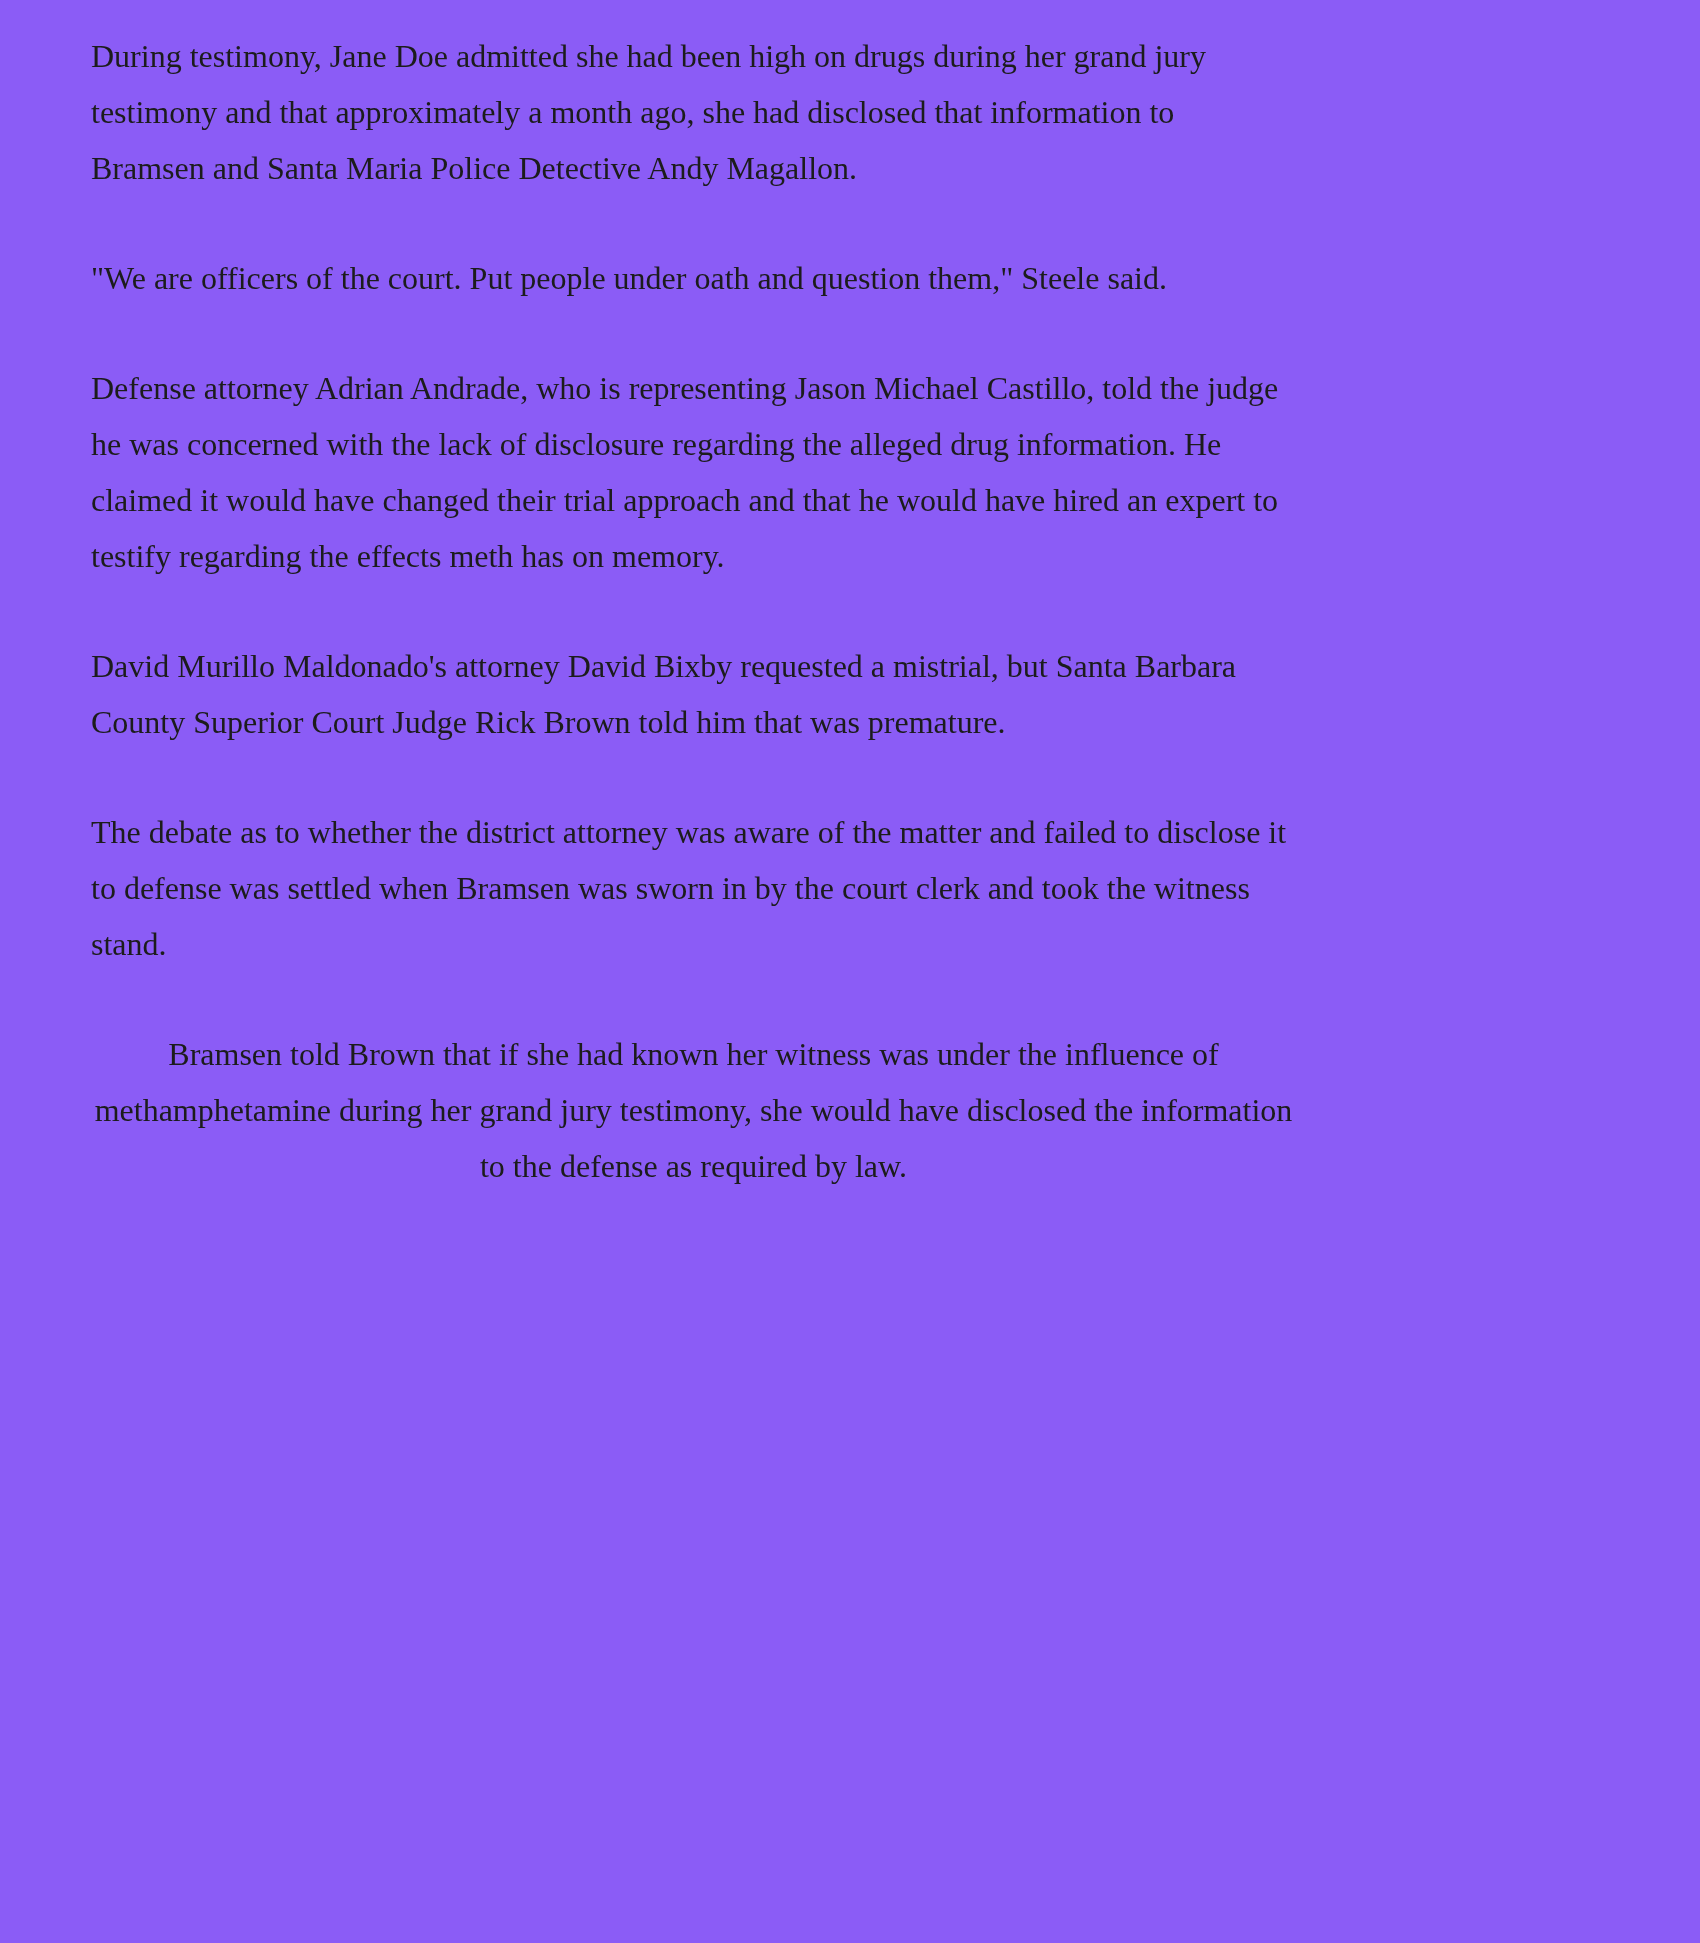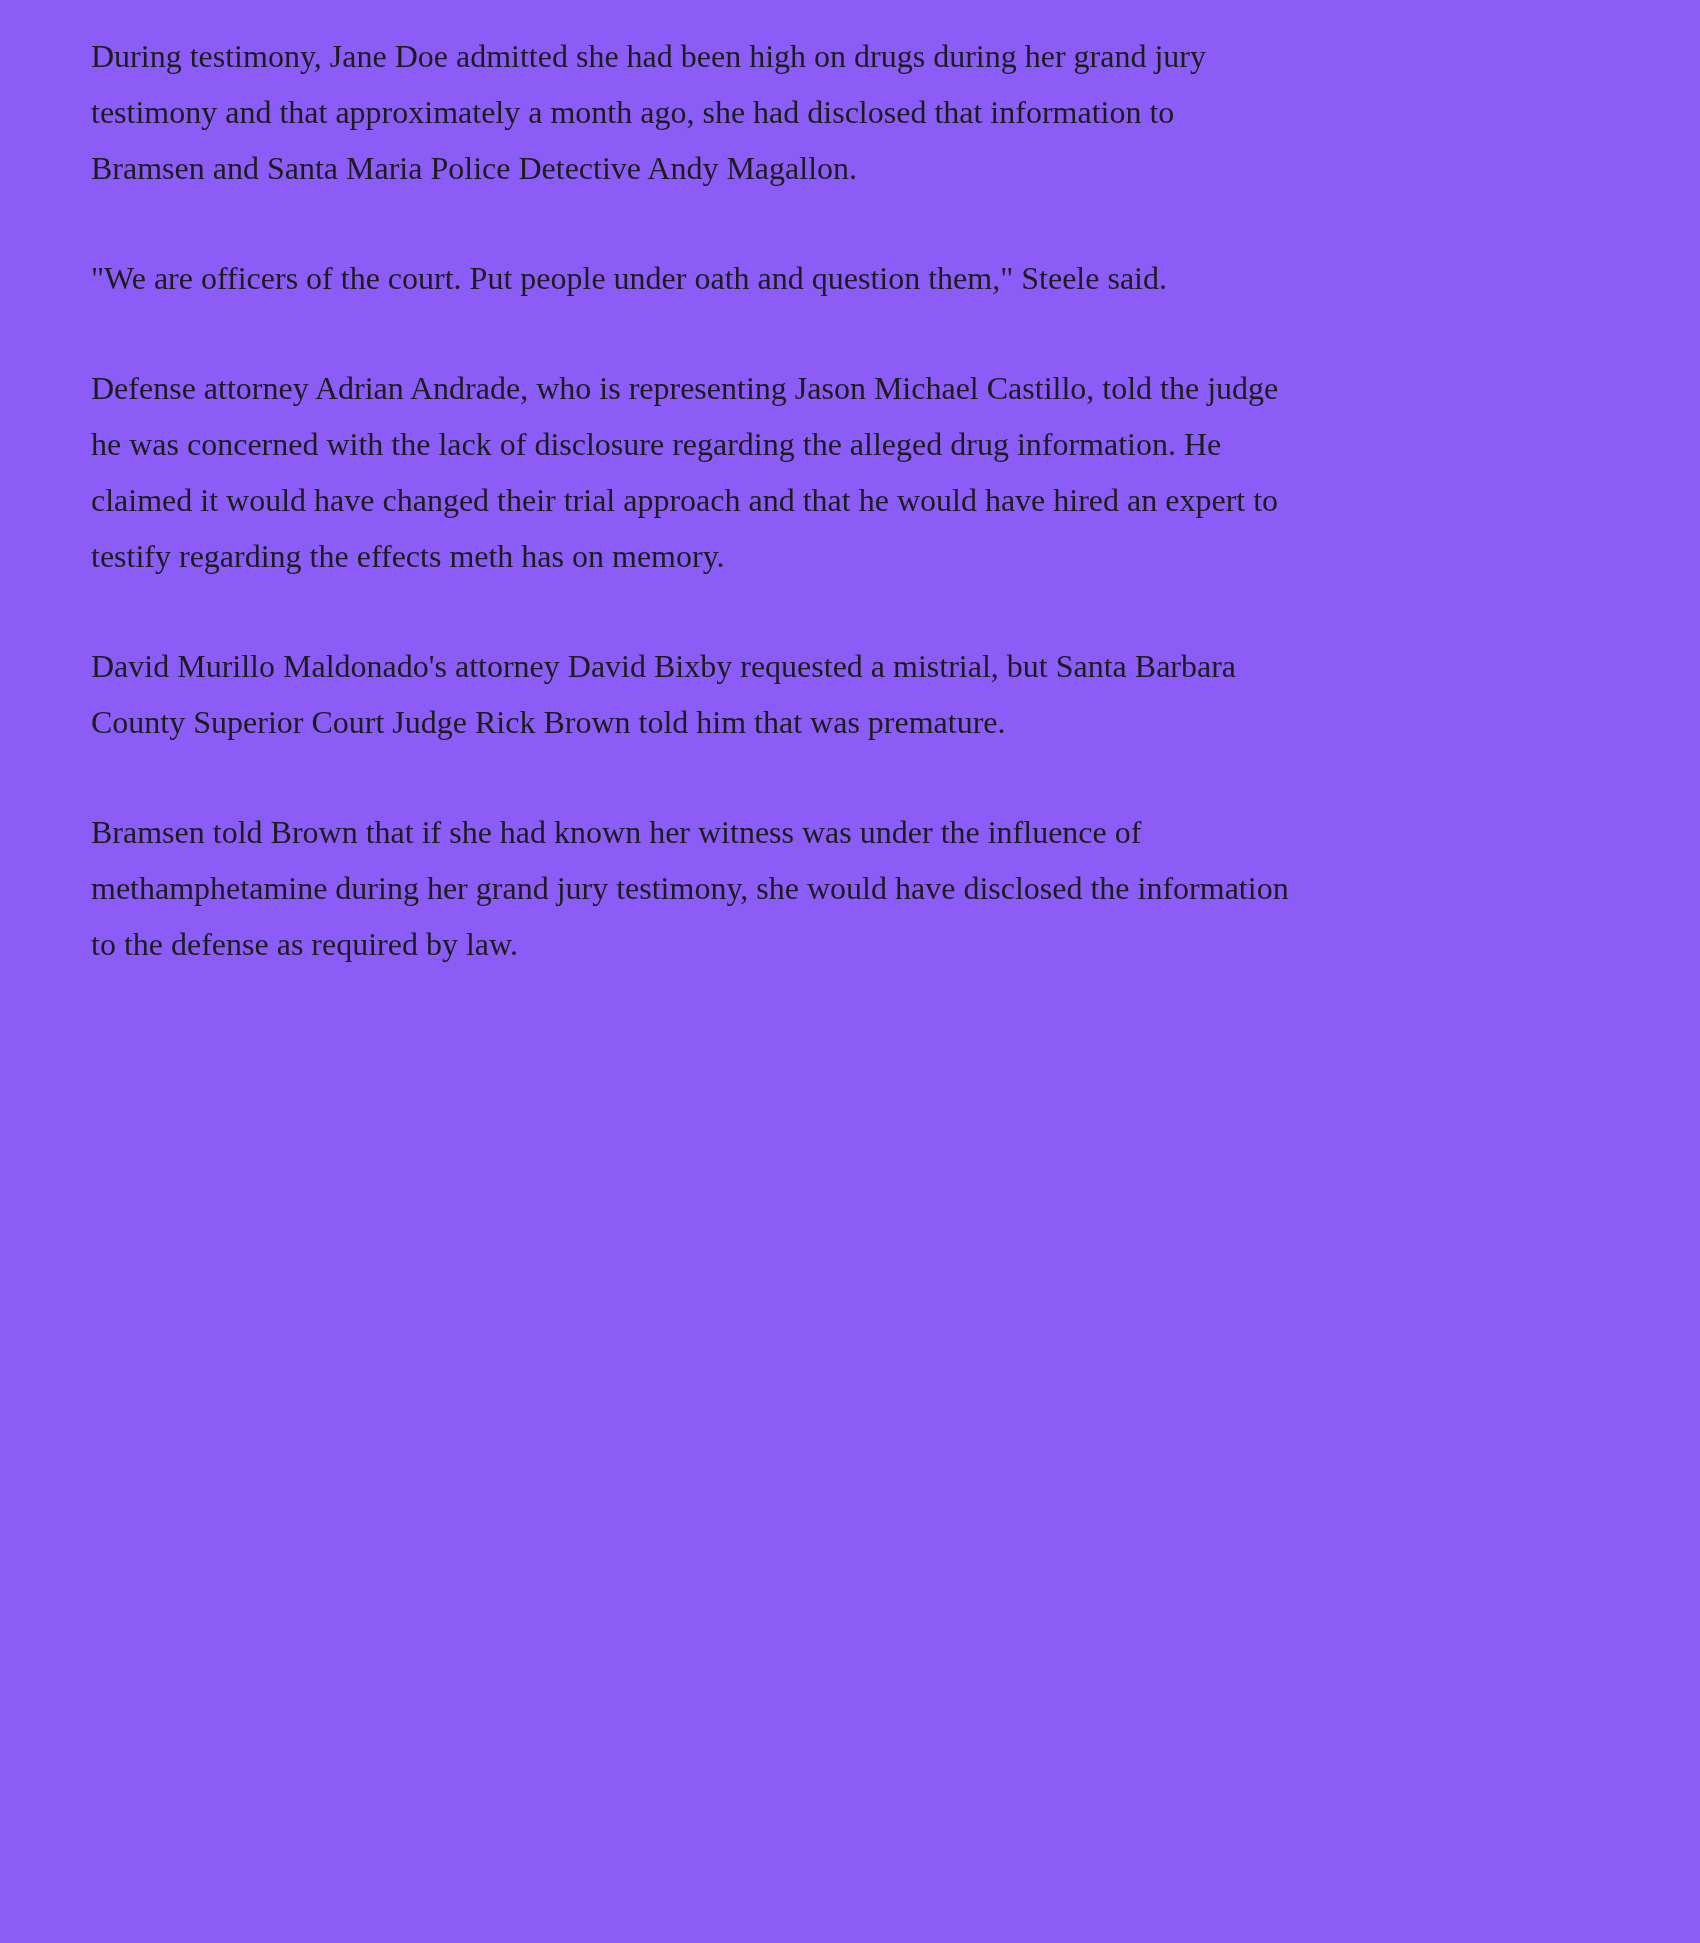--- a/index.html
+++ b/index.html
@@ -21,26 +21,28 @@
     line-height: 56px;
     color: #1c1c1c;
     -webkit-font-smoothing: antialiased;
   }
   .article p {
     margin: 0 0 54px 0;
     padding: 0;
   }
   .article p:last-child {
     margin-bottom: 0;
+    text-align: center;
   }
 </style>
 </head>
 <body>
 
 <div class="page">
   <div class="article">
     <p>During testimony, Jane Doe admitted she had been high on drugs during her grand jury testimony and that approximately a month ago, she had disclosed that information to Bramsen and Santa Maria Police Detective Andy Magallon.</p>
     <p>"We are officers of the court. Put people under oath and question them," Steele said.</p>
     <p>Defense attorney Adrian Andrade, who is representing Jason Michael Castillo, told the judge he was concerned with the lack of disclosure regarding the alleged drug information. He claimed it would have changed their trial approach and that he would have hired an expert to testify regarding the effects meth has on memory.</p>
     <p>David Murillo Maldonado's attorney David Bixby requested a mistrial, but Santa Barbara County Superior Court Judge Rick Brown told him that was premature.</p>
+    <p>The debate as to whether the district attorney was aware of the matter and failed to disclose it to defense was settled when Bramsen was sworn in by the court clerk and took the witness stand.</p>
     <p>Bramsen told Brown that if she had known her witness was under the influence of methamphetamine during her grand jury testimony, she would have disclosed the information to the defense as required by law.</p>
   </div>
 </div>
 
 </body></html>

